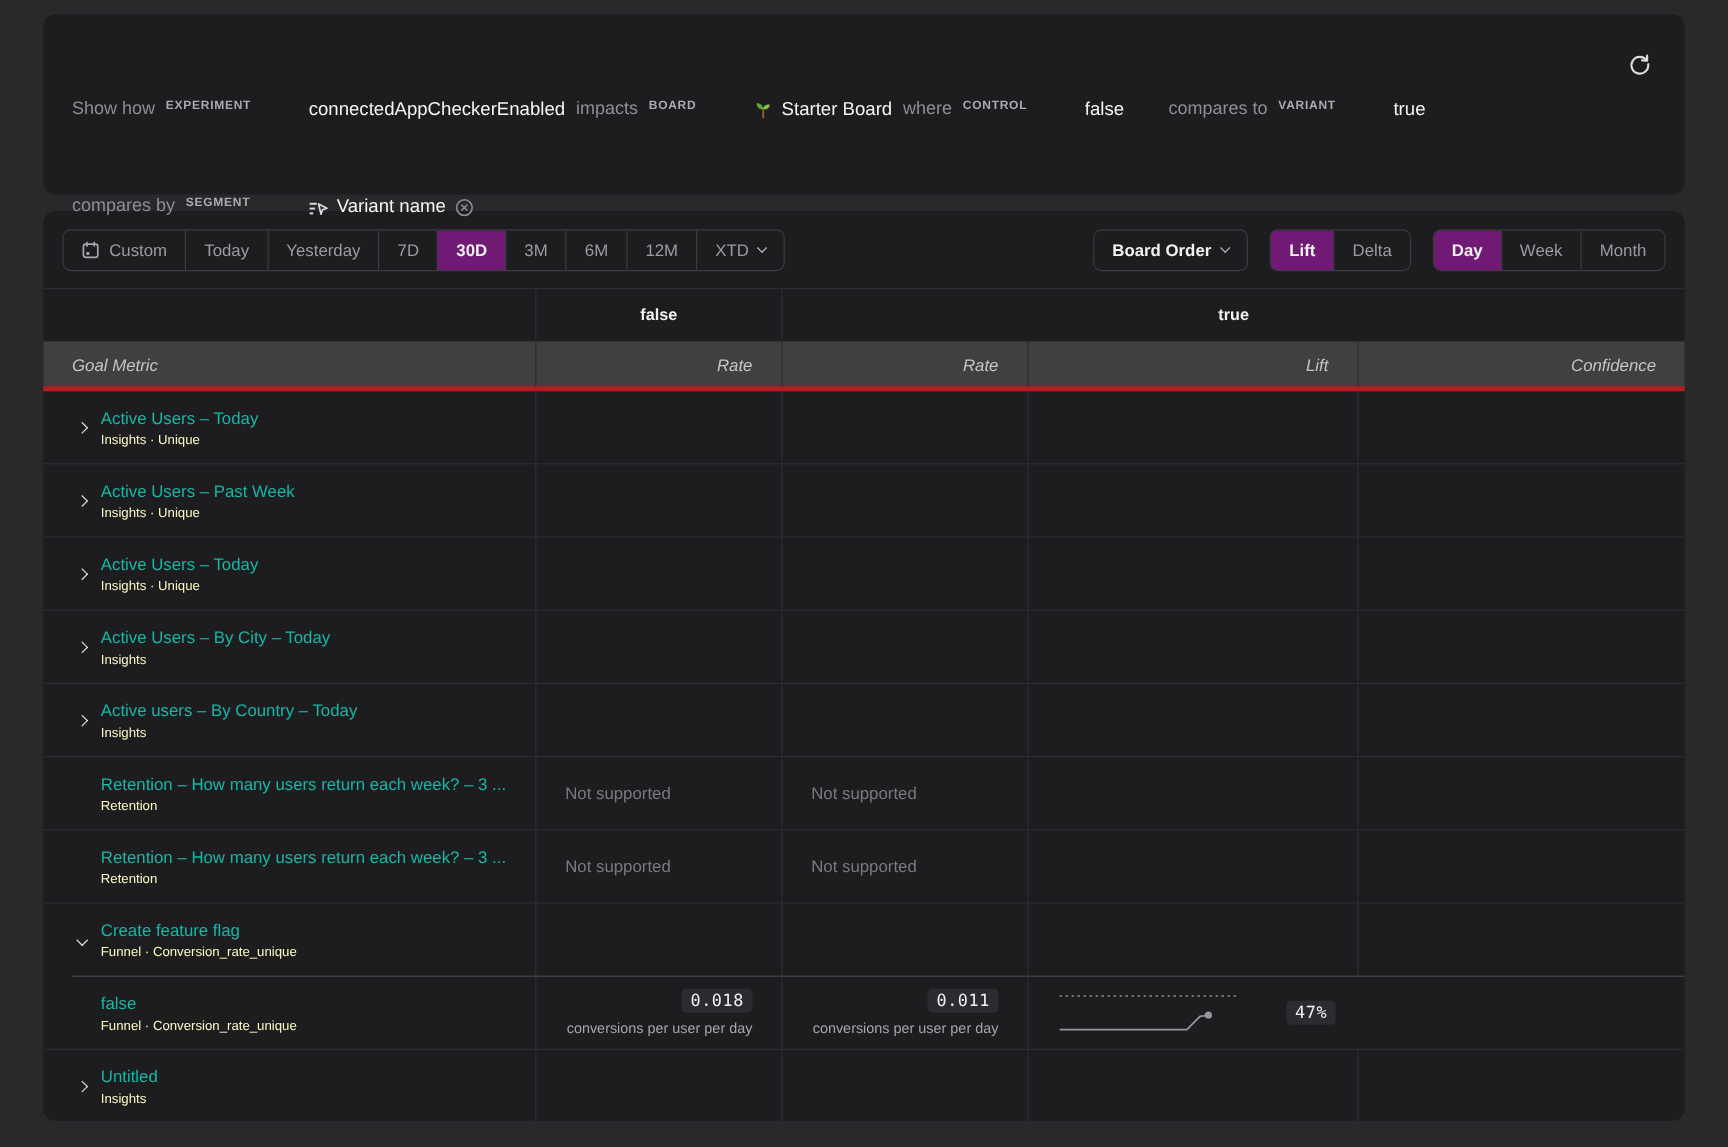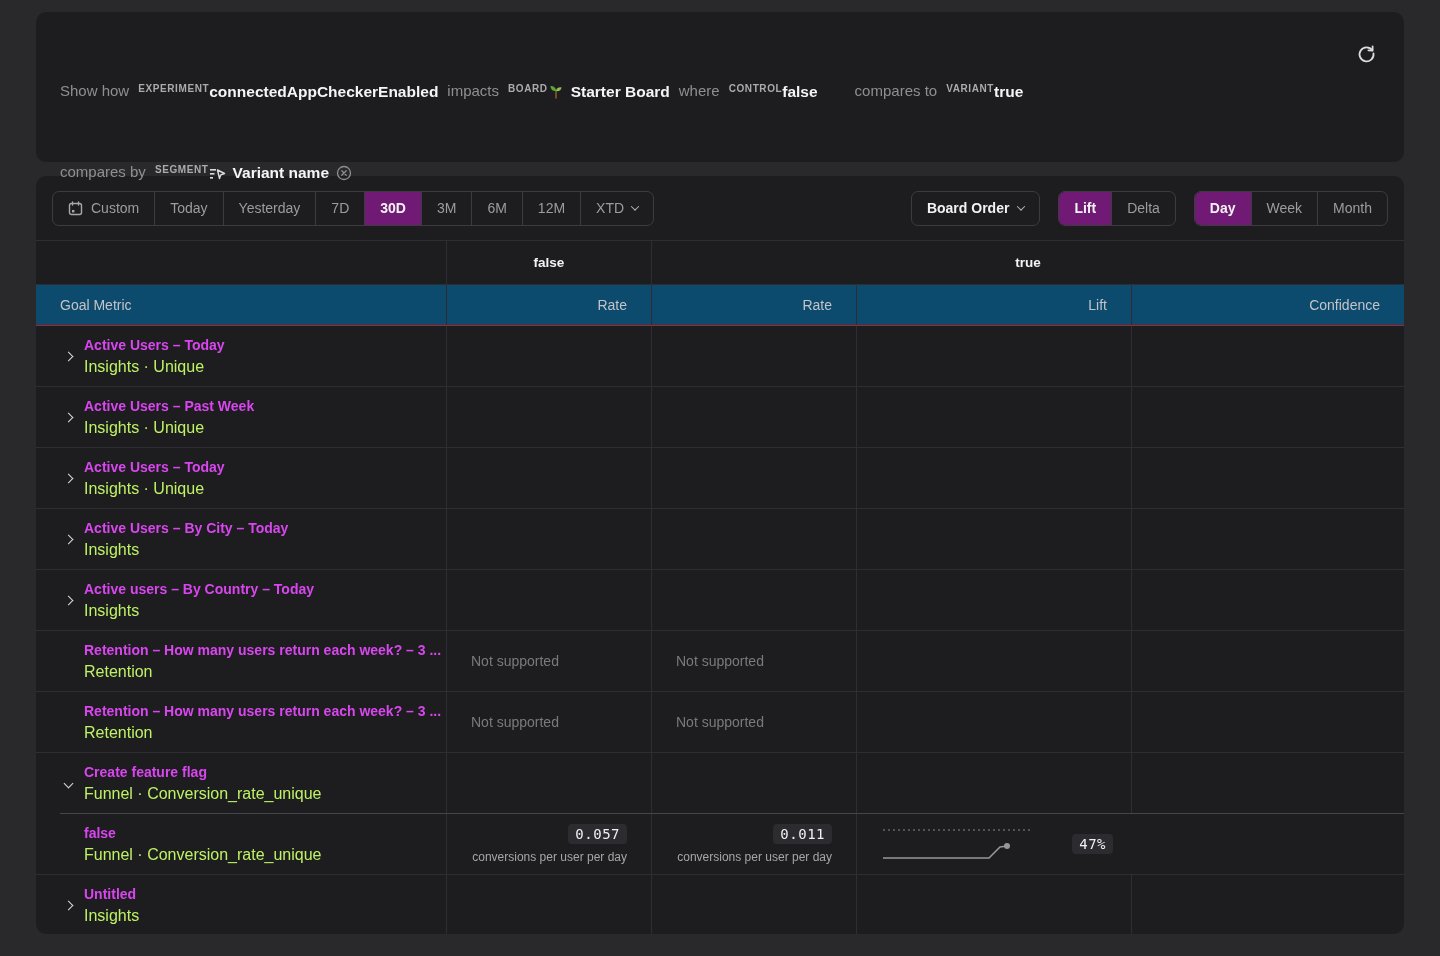--- a/index.html
+++ b/index.html
@@ -8,21 +8,21 @@
 
   .card { background:#1d1d20; border-radius:10px; margin:0 36px; }
 
   
   .summary { margin-top:12px; height:150px; padding:26px 24px 0 24px; position:relative; }
   .sentence { display:flex; align-items:flex-end; }
   .sentence + .sentence { margin-top:18px; }
   .gray-word { color:#8f8f93; font-size:15px; padding-bottom:2px; white-space:pre;margin-top:44px; }
   .term { display:flex; flex-direction:row; margin:0 9px;justify-content:space-between; }
   .term .lbl { font-size:10px; font-weight:700; letter-spacing:.6px; color:#ababaf; margin-bottom:6px; }
-  .term .val { font-size:15.5px; font-weight:700; color:#f5f5f6; display:flex; align-items:center; gap:7px; }
+  .term .val { font-size:15.5px; font-weight:400; color:#f5f5f6; display:flex; align-items:center; gap:7px;margin-left:48px; }
   .gap-lg { margin-left:28px; }
   .remove-icon { color:#8f8f93; display:inline-flex; }
   .refresh-btn { position:absolute; top:32px; right:28px; background:none; border:none; cursor:pointer; }
 
   
   .main { margin-top:14px; height:758px; padding-top:14px; overflow:hidden; }
   .toolbar { display:flex; justify-content:space-between; align-items:center; padding:0 16px; height:36px; }
   .seg { display:inline-flex; border:1px solid #3c3c40; border-radius:7px; height:35px; overflow:hidden; }
   .seg button { background:transparent; border:none; border-left:1px solid #3c3c40; color:#9c9ca0;
                 font-size:14px; padding:0 15px; font-family:Liberation Sans, sans-serif; cursor:pointer; display:flex;
@@ -34,42 +34,42 @@
             height:35px; padding:0 15px; background:transparent; color:#f2f2f3; font-weight:700;
             font-size:14px; font-family:inherit; cursor:pointer; }
   .cdown { width:6px; height:6px; border-right:1.6px solid #b9b9bd; border-bottom:1.6px solid #b9b9bd;
            transform:rotate(45deg) translate(-1px,-1px); display:inline-block; }
 
   
   .tbl { margin-top:14px; border-top:1px solid #2e2e32; }
   .thead-group { display:grid; grid-template-columns:410px 205px 753px; height:44px;
                  border-bottom:1px solid #2e2e32; }
   .thead-cols  { display:grid; grid-template-columns:410px 205px 205px 275px 273px; height:41px;
-                 background:#0c4a6e; border-bottom:1px solid #b91c1c; }
+                 background:#404040; border-bottom:4px solid #b91c1c;font-style:italic; }
   .brow { display:grid; grid-template-columns:410px 205px 205px 275px 273px; height:61px;
           border-bottom:1px solid #2e2e32; }
   .brow:last-child { border-bottom:none; }
   .brow.before-child { border-bottom:none; position:relative; }
   .brow.before-child::after { content:''; position:absolute; left:24px; right:0; bottom:0; height:1px;
                               background:#46464a; }
   .cell { border-left:1px solid #2e2e32; display:flex; align-items:center; }
   .cell.first { border-left:none; }
   .gh { justify-content:center; font-size:13.5px; font-weight:700; color:#f2f2f3; }
   .ch { font-size:14px; color:#c4c4c8; }
   .ch.left { padding-left:24px; }
   .ch.right { justify-content:flex-end; padding-right:24px; }
 
   .goal { padding-left:24px; }
   .chev { width:16px; flex:0 0 16px; display:flex; align-items:center; justify-content:center; margin-right:8px; cursor:pointer; }
   .chev::before { content:''; width:6px; height:6px; border-right:1.8px solid #dcdcde; border-bottom:1.8px solid #dcdcde; }
   .chev.right::before { transform:rotate(-45deg); }
   .chev.down::before  { transform:rotate(45deg); }
   .chev.none::before  { display:none; }
-  .title { color:#d946ef; font-size:14px; font-weight:700; text-decoration:none; cursor:pointer; display:block; }
-  .sub { color:#bef264; font-size:16px; margin-top:5px; }
+  .title { color:#14b8a6; font-size:14px; font-weight:400; text-decoration:none; cursor:pointer; display:block; }
+  .sub { color:#fef9c3; font-size:11px; margin-top:5px; }
 
   .rate { flex-direction:column; align-items:flex-end; justify-content:center; padding-right:24px; }
   .ns { align-self:flex-start; padding-left:24px; color:#7a7a7e; font-size:14px; }
   .ns:empty, .chip:empty, .unit:empty { display:none; }
   .chip { font-family:"DejaVu Sans Mono", monospace; font-size:14px; color:#f0f0f2;
           background:#2c2c30; border-radius:4px; padding:2px 7px; letter-spacing:.5px; }
   .unit { font-size:12px; color:#a6a6aa; margin-top:6px; }
 
   .trend { justify-content:space-between; padding:0 18px 0 24px; }
   .spark { flex:0 0 152px; }
@@ -323,21 +323,21 @@
 
     <div class="brow">
       <div class="cell first goal">
           <span class="chev none"></span>
         <div class="meta">
             <a class="title">false</a>
         <div class="sub">Funnel · Conversion_rate_unique</div>
           </div>
         </div>
       <div class="cell rate">
-        <span class="chip">0.057</span>
+        <span class="chip">0.018</span>
         <span class="unit">conversions per user per day</span>
       </div>
       <div class="cell rate">
         <span class="chip">0.011</span>
         <span class="unit">conversions per user per day</span>
       </div>
       <div class="cell trend">
         <svg class="spark" width="152" height="36" viewBox="0 0 152 36">
           <polyline class="base" points="2,4 150,4"></polyline>
             <polyline class="line" points="2,32 108,32 119,21 126,20"></polyline>

